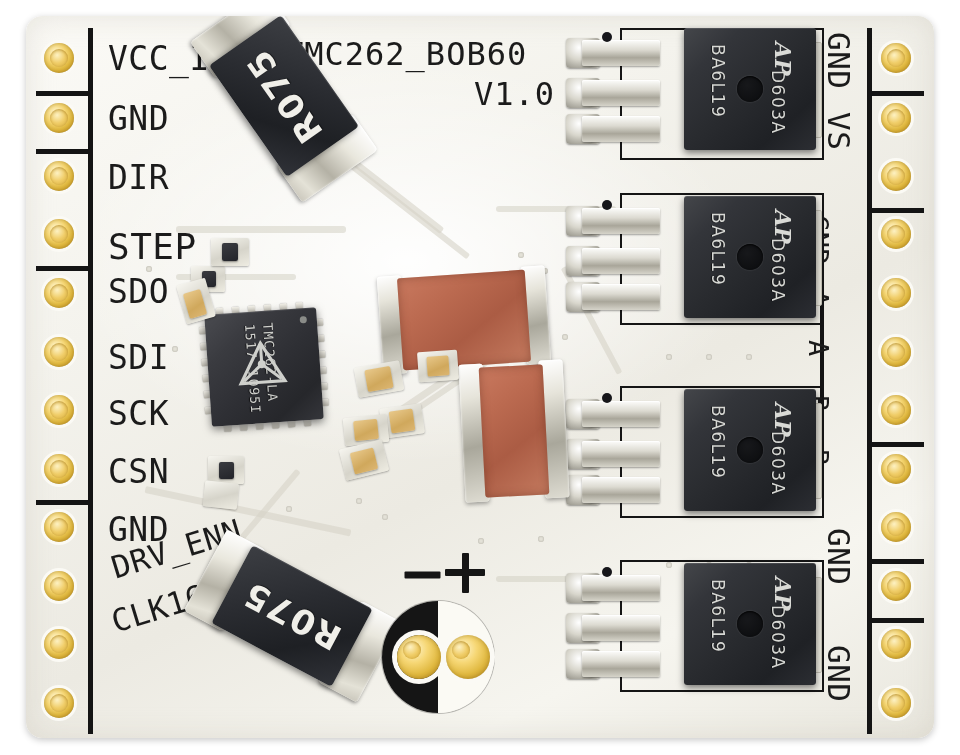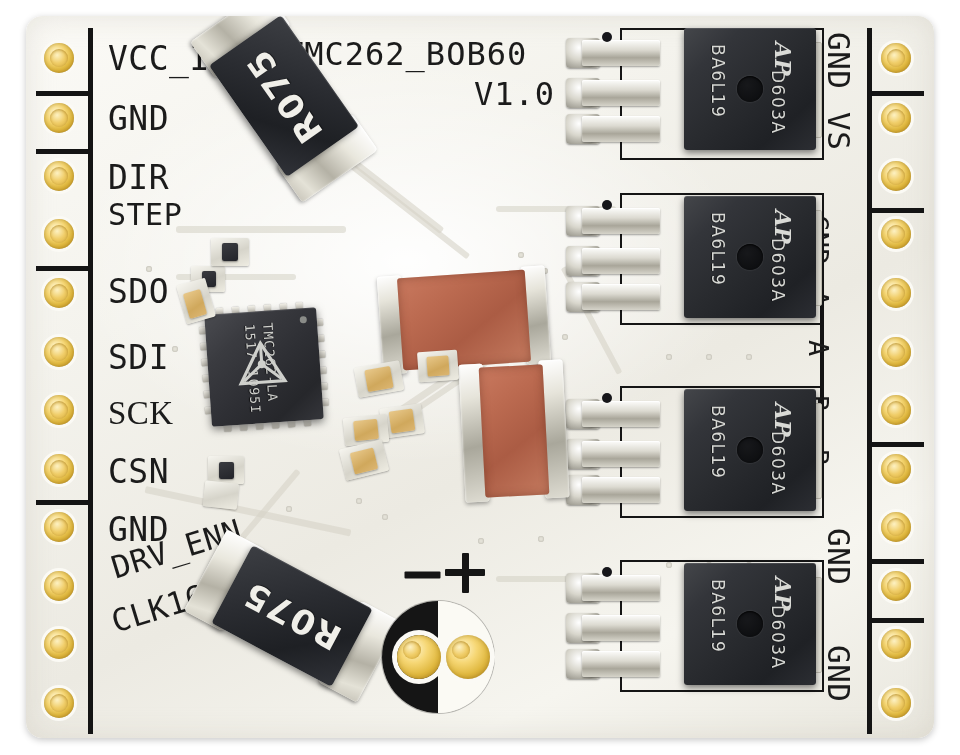--- a/index.html
+++ b/index.html
@@ -203,24 +203,24 @@
     <div class="silkline" style="left:841px;top:602px;width:57px;height:5px;"></div>
 
     <div class="silkline" style="left:794px;top:243px;width:4px;height:232px;"></div>
 
     <div class="silk" style="left:258px;top:22px;font-size:32px;letter-spacing:1px;">TMC262_BOB60</div>
     <div class="silk" style="left:448px;top:62px;font-size:32px;letter-spacing:1px;">V1.0</div>
 
     <div class="silk" style="left:82px;top:26px;font-size:33px;">VCC_IO</div>
     <div class="silk" style="left:82px;top:86px;font-size:33px;">GND</div>
     <div class="silk" style="left:82px;top:145px;font-size:33px;">DIR</div>
-    <div class="silk" style="left:82px;top:184px;font-size:30px;">STEP</div>
+    <div class="silk" style="left:82px;top:213px;font-size:36px;">STEP</div>
     <div class="silk" style="left:82px;top:259px;font-size:33px;">SDO</div>
     <div class="silk" style="left:82px;top:325px;font-size:33px;">SDI</div>
-    <div class="silk" style="left:82px;top:381px;font-size:33px;font-family:Liberation Serif, serif;">SCK</div>
+    <div class="silk" style="left:82px;top:381px;font-size:33px;">SCK</div>
     <div class="silk" style="left:82px;top:439px;font-size:33px;">CSN</div>
     <div class="silk" style="left:82px;top:497px;font-size:33px;">GND</div>
     <div class="silk" style="left:82px;top:538px;font-size:31px;transform:rotate(-17deg);transform-origin:0 0;">DRV_ENN</div>
     <div class="silk" style="left:82px;top:592px;font-size:31px;transform:rotate(-17deg);transform-origin:0 0;">CLK16</div>
 
     <div class="silk" style="left:828px;top:16px;font-size:31px;transform:rotate(90deg);transform-origin:0 0;">GND</div>
     <div class="silk" style="left:828px;top:96px;font-size:31px;transform:rotate(90deg);transform-origin:0 0;">VS</div>
     <div class="silk" style="left:806px;top:199px;font-size:27px;transform:rotate(90deg);transform-origin:0 0;">GND</div>
     <div class="silk" style="left:806px;top:274px;font-size:27px;transform:rotate(90deg);transform-origin:0 0;">A</div>
     <div class="silk" style="left:806px;top:324px;font-size:27px;transform:rotate(90deg);transform-origin:0 0;">A</div>

